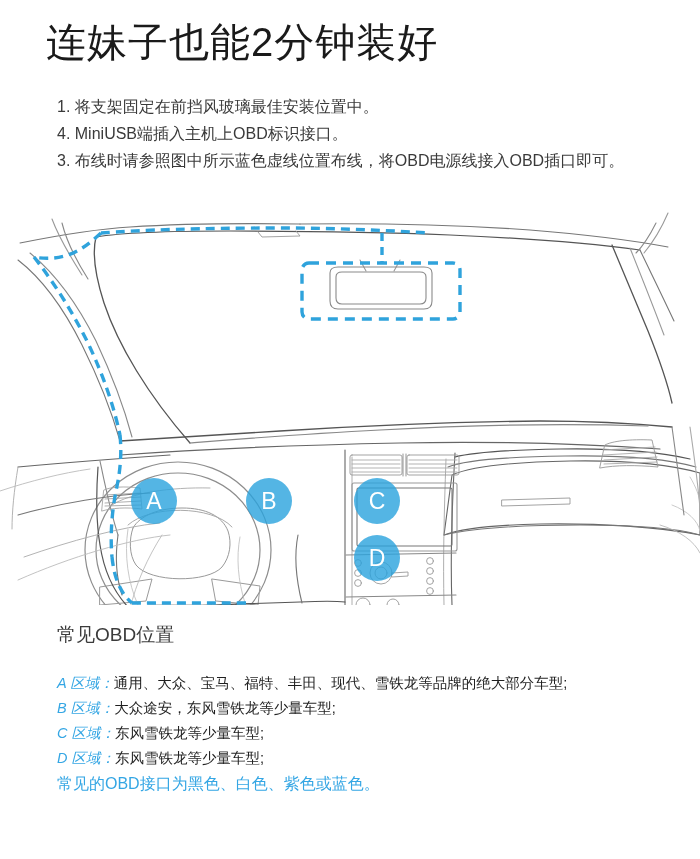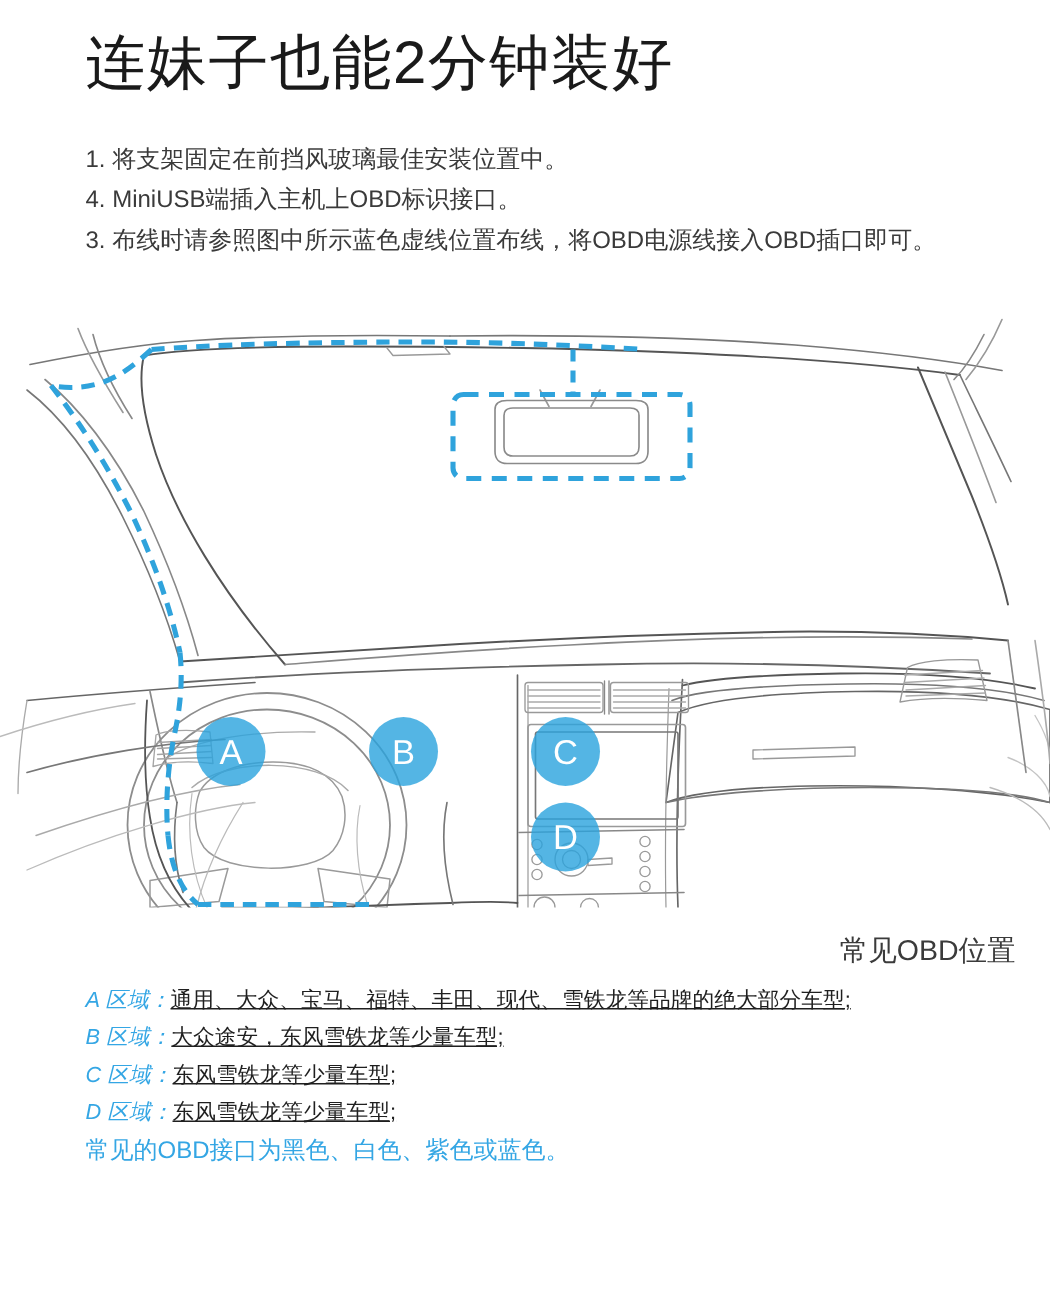--- a/index.html
+++ b/index.html
@@ -18,21 +18,21 @@
 
   .page {
     position: relative;
     width: 700px;
     height: 859px;
   }
 
   
   .title {
     position: absolute;
-    left: 57px;
+    left: 46px;
     top: 16px;
     font-size: 40px;
     line-height: 52px;
     font-weight: 400;
     letter-spacing: 1px;
     color: #1a1a1a;
     white-space: nowrap;
   }
 
   
@@ -85,37 +85,35 @@
   .legend {
     position: absolute;
     left: 57px;
     top: 620px;
     width: 620px;
   }
   .legend-title {
     font-size: 19px;
     line-height: 30px;
     color: #3b3b3b;
-    margin-bottom: 5px;
-    white-space: nowrap;
-    text-align: right;
+    margin-bottom: 21px;
+    white-space: nowrap;
   }
   .legend-row {
     font-size: 14.5px;
     line-height: 25px;
     white-space: nowrap;
     color: #1f1f1f;
   }
   .legend-zone {
     color: #34a6e4;
     font-style: italic;
   }
   .legend-desc {
     color: #1f1f1f;
-    text-decoration: underline;
   }
   .legend-note {
     font-size: 16px;
     line-height: 25px;
     color: #34a6e4;
     white-space: nowrap;
   }
 </style>
 </head>
 <body>

